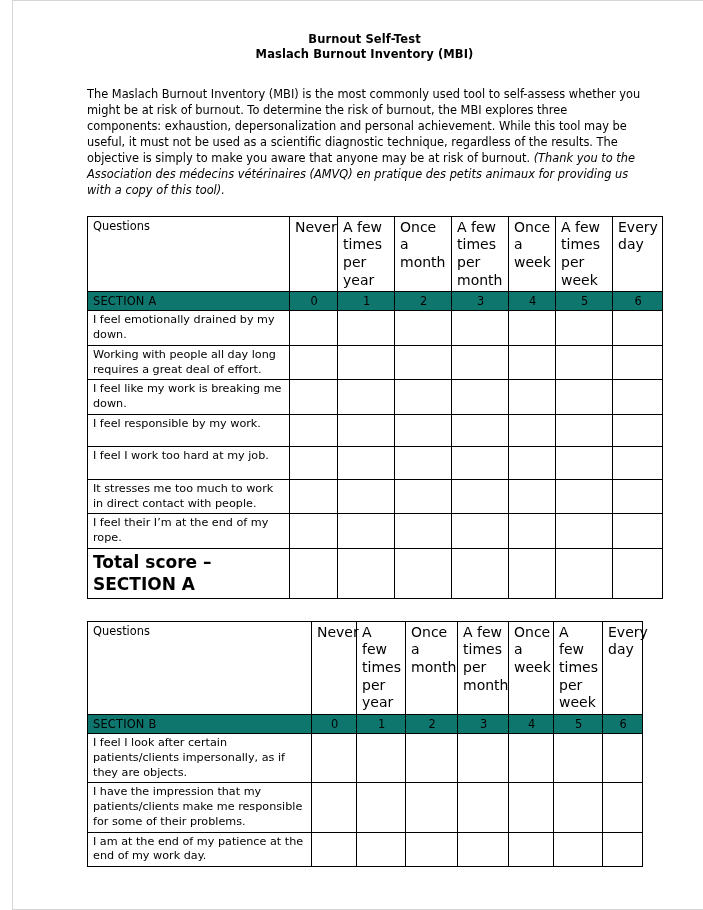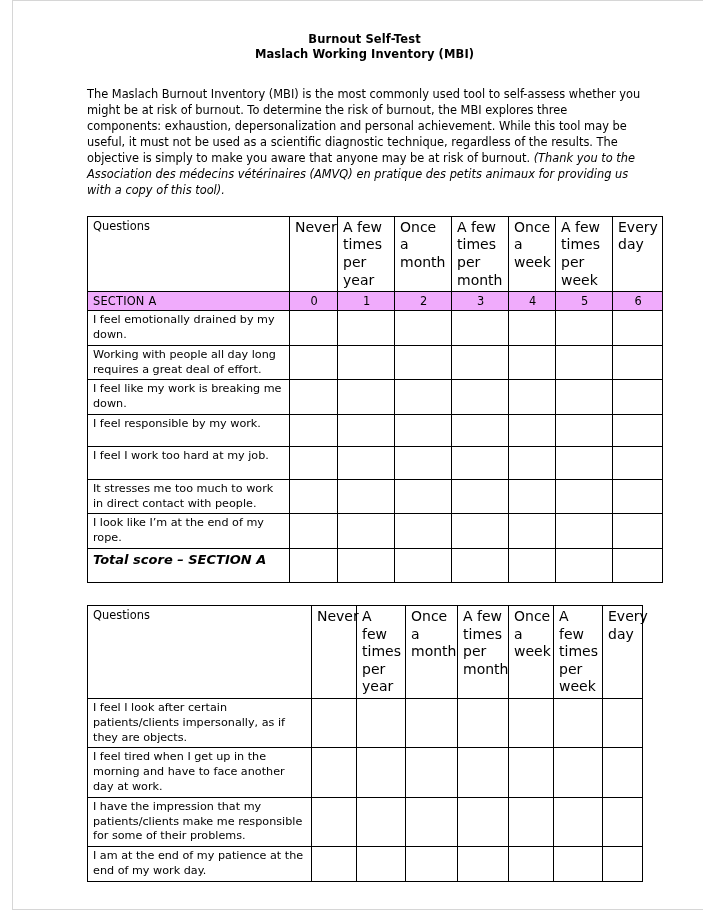--- a/index.html
+++ b/index.html
@@ -67,40 +67,39 @@
   .t-head-q {
     font-weight: bold;
     font-size: 11.4px;
   }
   .t-head-opt {
     font-weight: bold;
     font-size: 14px;
     line-height: 1.26;
   }
   .sec-row td {
-    background: #f0abfc;
+    background: #0f766e;
   }
   .sec-label {
     font-weight: bold;
     font-size: 11.4px;
     letter-spacing: 0.2px;
   }
   .sec-num {
     font-weight: bold;
     font-size: 11.4px;
     text-align: center !important;
   }
   .q-text {
     font-size: 11.2px;
     line-height: 1.32;
   }
   .total-row .q-text {
     font-weight: bold;
-    font-size: 13px;
-    font-style: italic;
+    font-size: 17px;
   }
   .answer-cell { }
 
   
   .table-a-wrap { margin-top: 17px; }
   
   .table-b-wrap { margin-top: 22px; }
 
   
   .ca-q   { width: 202px; }
@@ -123,21 +122,21 @@
   .cb-c6  { width: 40px; }
 </style>
 </head>
 <body>
 
 <div class="page">
   <div class="content">
 
     <div class="title-block">
       <div class="title-line">Burnout Self-Test</div>
-      <div class="title-line">Maslach Working Inventory (MBI)</div>
+      <div class="title-line">Maslach Burnout Inventory (MBI)</div>
     </div>
 
     <p class="para para-intro"><span>The Maslach Burnout Inventory (MBI) is the most commonly used tool to self-assess whether you might be at risk of burnout.  To determine the risk of burnout, the MBI explores three components: exhaustion, depersonalization and personal achievement.  While this tool may be useful, it must not be used as a scientific diagnostic technique, regardless of the results.  The objective is simply to make you aware that anyone may be at risk of burnout. </span><span class="italic">(Thank you to the Association des médecins vétérinaires (AMVQ) en pratique des petits animaux for providing us with a copy of this tool).</span></p>
 
 
     <div class="table-a-wrap">
       <table class="mbi">
         <colgroup>
           <col class="ca-q">
             <col class="ca-c0">
@@ -224,21 +223,21 @@
             <td class="q-text">It stresses me too much to work in direct contact with people.</td>
             <td class="answer-cell"></td>
             <td class="answer-cell"></td>
             <td class="answer-cell"></td>
             <td class="answer-cell"></td>
             <td class="answer-cell"></td>
             <td class="answer-cell"></td>
             <td class="answer-cell"></td>
           </tr>
           <tr style="height:28px;">
-            <td class="q-text">I look like I’m at the end of my rope.</td>
+            <td class="q-text">I feel their I’m at the end of my rope.</td>
             <td class="answer-cell"></td>
             <td class="answer-cell"></td>
             <td class="answer-cell"></td>
             <td class="answer-cell"></td>
             <td class="answer-cell"></td>
             <td class="answer-cell"></td>
             <td class="answer-cell"></td>
           </tr>
           <tr class="total-row" style="height:34px;">
             <td class="q-text">Total score – SECTION A</td>
@@ -270,33 +269,33 @@
           <tr style="height:58px;">
             <td class="t-head-q">Questions</td>
             <td class="t-head-opt">Never</td>
             <td class="t-head-opt">A few times per year</td>
             <td class="t-head-opt">Once a month</td>
             <td class="t-head-opt">A few times per month</td>
             <td class="t-head-opt">Once a week</td>
             <td class="t-head-opt">A few times per week</td>
             <td class="t-head-opt">Every day</td>
           </tr>
+          <tr class="sec-row" style="height:16px;">
+            <td class="sec-label">SECTION B</td>
+            <td class="sec-num">0</td>
+            <td class="sec-num">1</td>
+            <td class="sec-num">2</td>
+            <td class="sec-num">3</td>
+            <td class="sec-num">4</td>
+            <td class="sec-num">5</td>
+            <td class="sec-num">6</td>
+          </tr>
 
           <tr style="height:33px;">
             <td class="q-text">I feel I look after certain patients/clients impersonally, as if they are objects.</td>
-            <td class="answer-cell"></td>
-            <td class="answer-cell"></td>
-            <td class="answer-cell"></td>
-            <td class="answer-cell"></td>
-            <td class="answer-cell"></td>
-            <td class="answer-cell"></td>
-            <td class="answer-cell"></td>
-          </tr>
-          <tr style="height:47px;">
-            <td class="q-text">I feel tired when I get up in the morning and have to face another day at work.</td>
             <td class="answer-cell"></td>
             <td class="answer-cell"></td>
             <td class="answer-cell"></td>
             <td class="answer-cell"></td>
             <td class="answer-cell"></td>
             <td class="answer-cell"></td>
             <td class="answer-cell"></td>
           </tr>
           <tr style="height:47px;">
             <td class="q-text">I have the impression that my patients/clients make me responsible for some of their problems.</td>

